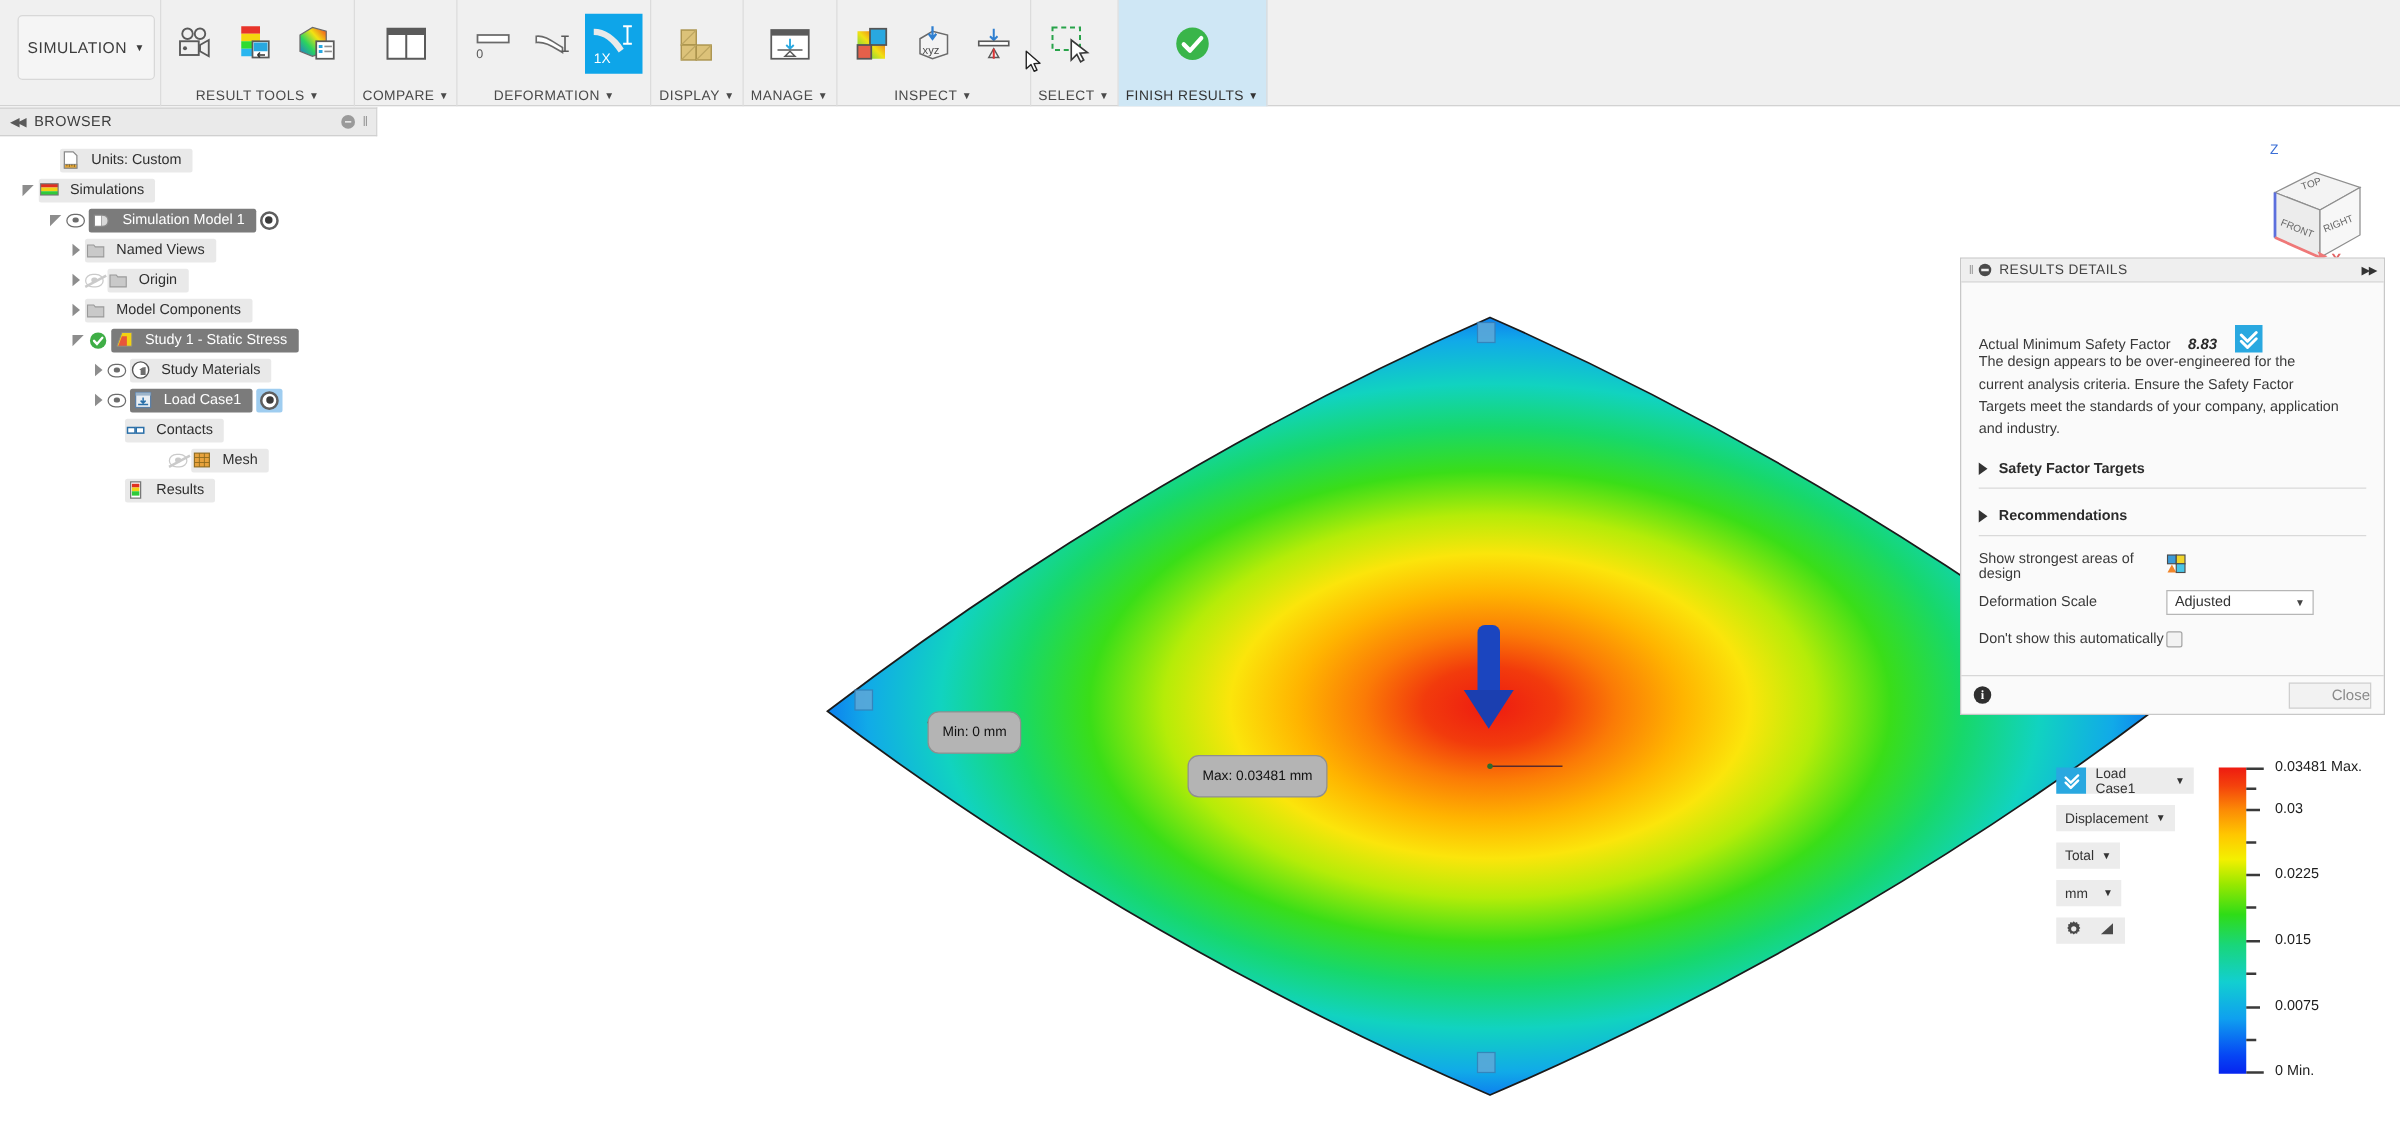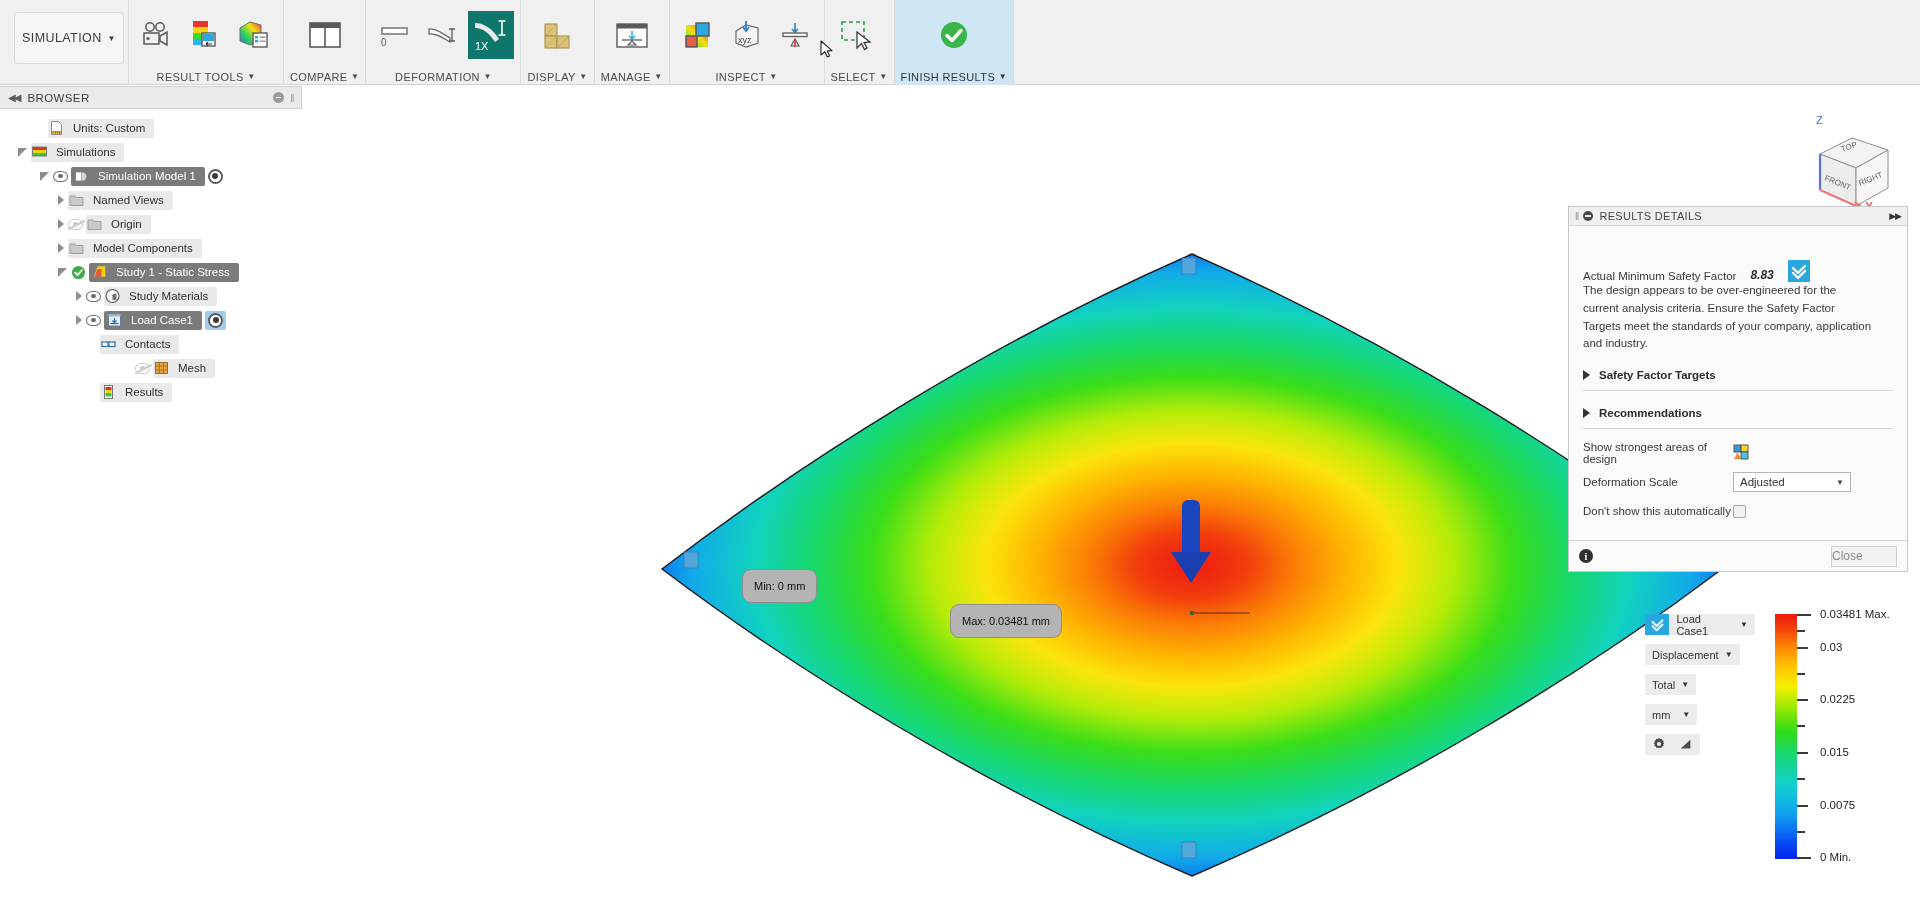--- a/index.html
+++ b/index.html
@@ -54,21 +54,21 @@
   }
   .panel.highlight { background: #cfe7f5; }
   .panel.highlight .panel-label { color: #333; }
 
   .cmd {
     width: 46px; height: 48px; display: flex; flex-direction: column;
     align-items: center; justify-content: center; position: relative;
     cursor: default;
   }
   .cmd.wide { width: 54px; }
-  .cmd.sel { background: #0f766e; justify-content: center; }
+  .cmd.sel { background: #0ea5e9; justify-content: center; }
 
   
   .browser {
     position: absolute; left: 0px; top: 86px; width: 302px;
   }
   .browser-head {
     width: 302px; height: 23px; background: #eaeaea;
     border: 1px solid #d0d0d0; border-left: none;
     display: flex; align-items: center; font-size: 11.5px; color: #3d3d3d;
     letter-spacing: .4px;
@@ -167,21 +167,21 @@
     border-top:1px solid #d7d7d7; height: 31px; display:flex; align-items:center;
     padding: 0 10px; margin-top:6px;
   }
   .info-b {
     width:14px;height:14px;border-radius:50%;background:#2f2f2f;color:#fff;
     font-size:10px;font-weight:bold;display:flex;align-items:center;justify-content:center;
     font-family:"Liberation Serif", serif;
   }
   .rd-close {
     margin-left:auto; width:66px;height:21px;border:1px solid #cfcfcf;background:#f2f2f2;
-    display:flex;align-items:center;justify-content:flex-start;font-size:12px;color:#8a8a8a;
+    display:flex;align-items:center;justify-content:flex-end;font-size:12px;color:#8a8a8a;
   }
 
   
   .legend { position:absolute; left:1645px; top:608px; }
   .lg-controls { position:absolute; left:0; top:6px; width:110px; }
   .lg-btn {
     background:#ececec; height:21px; display:flex; align-items:center;
     font-size:11px; color:#333; margin-bottom:9px; padding:0 7px; width:max-content;
   }
   .lg-btn .car { margin-left:6px; font-size:8px; }

